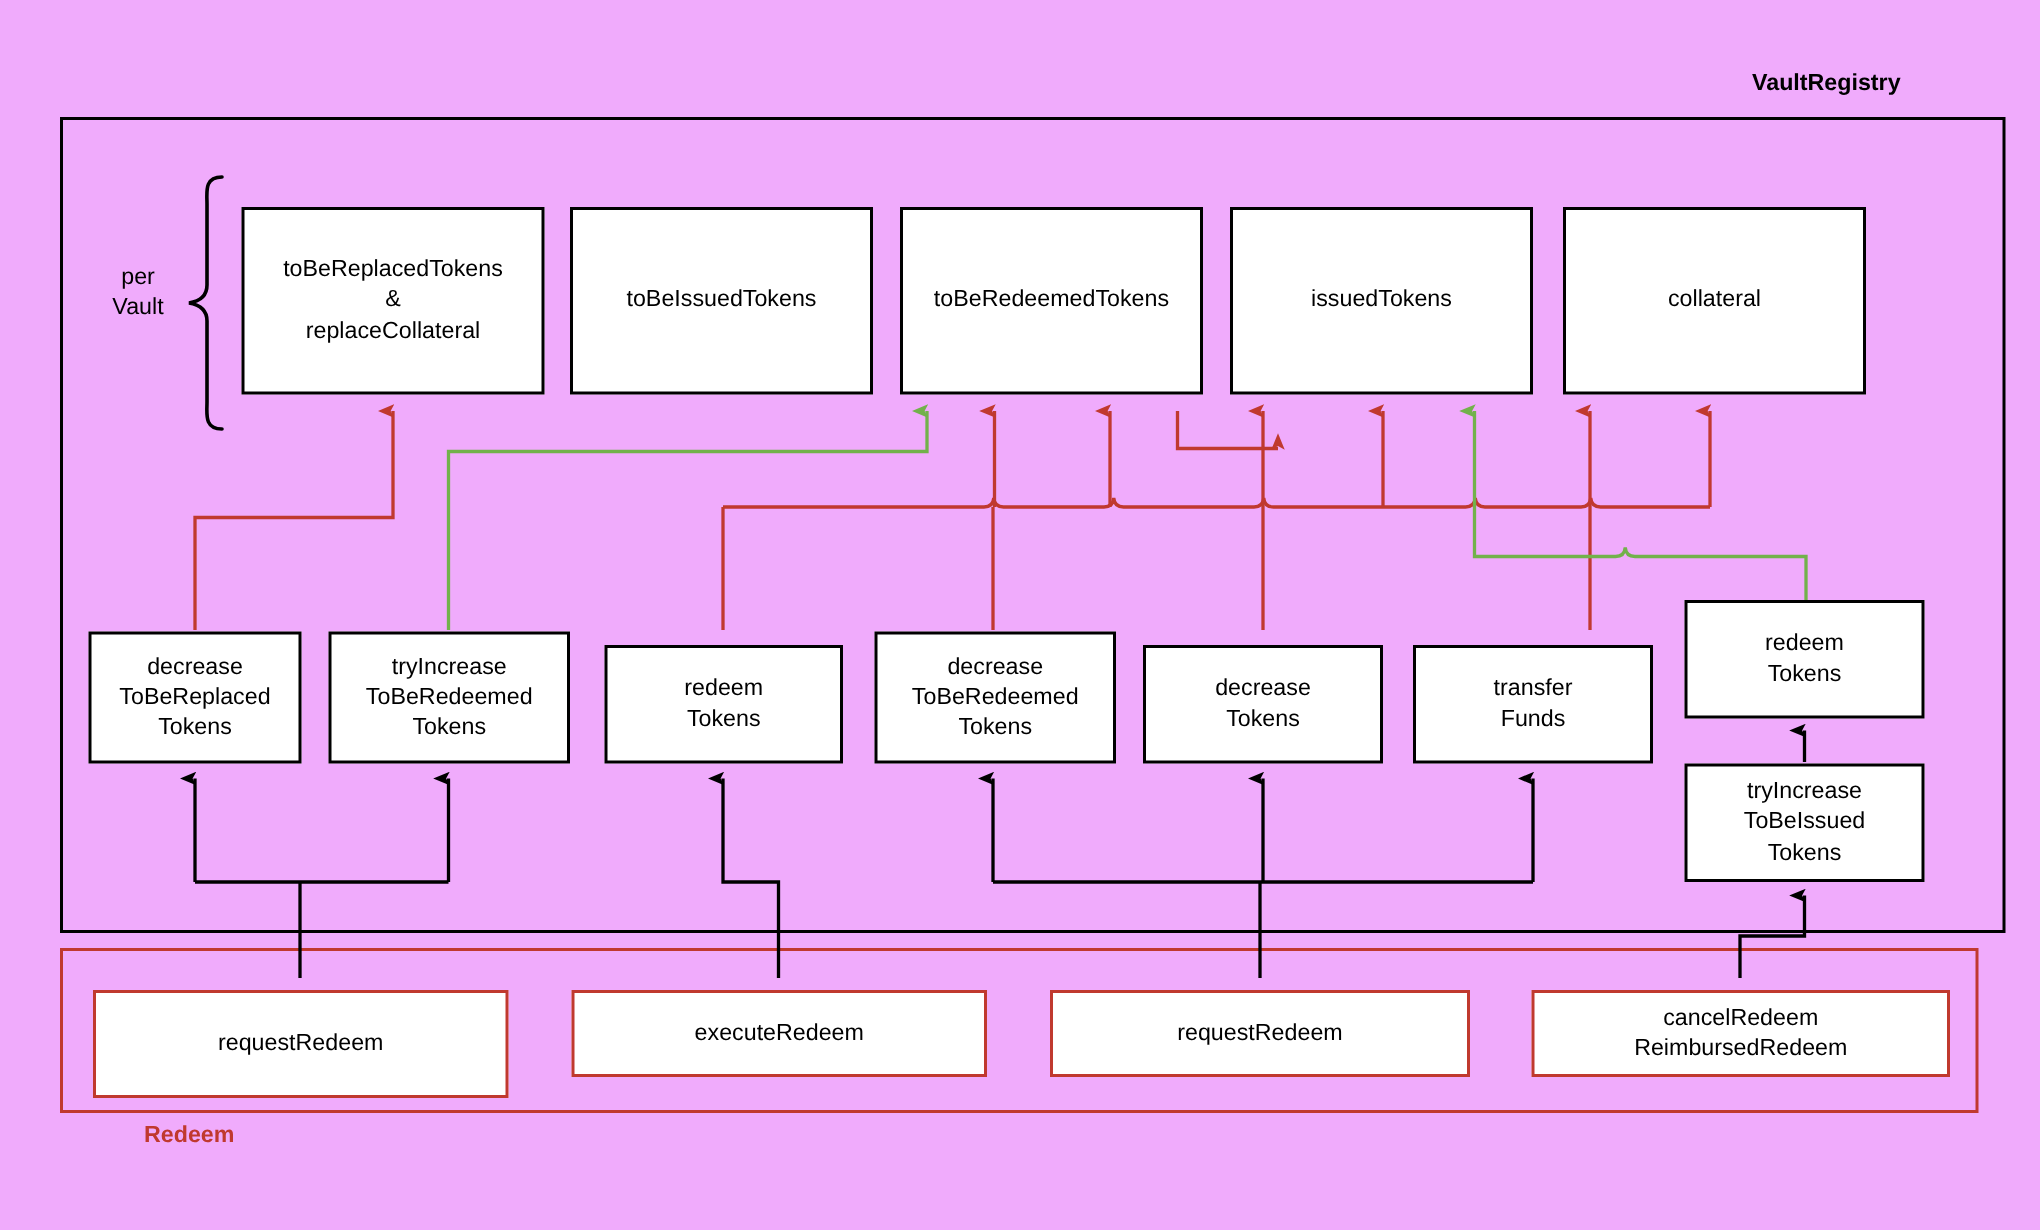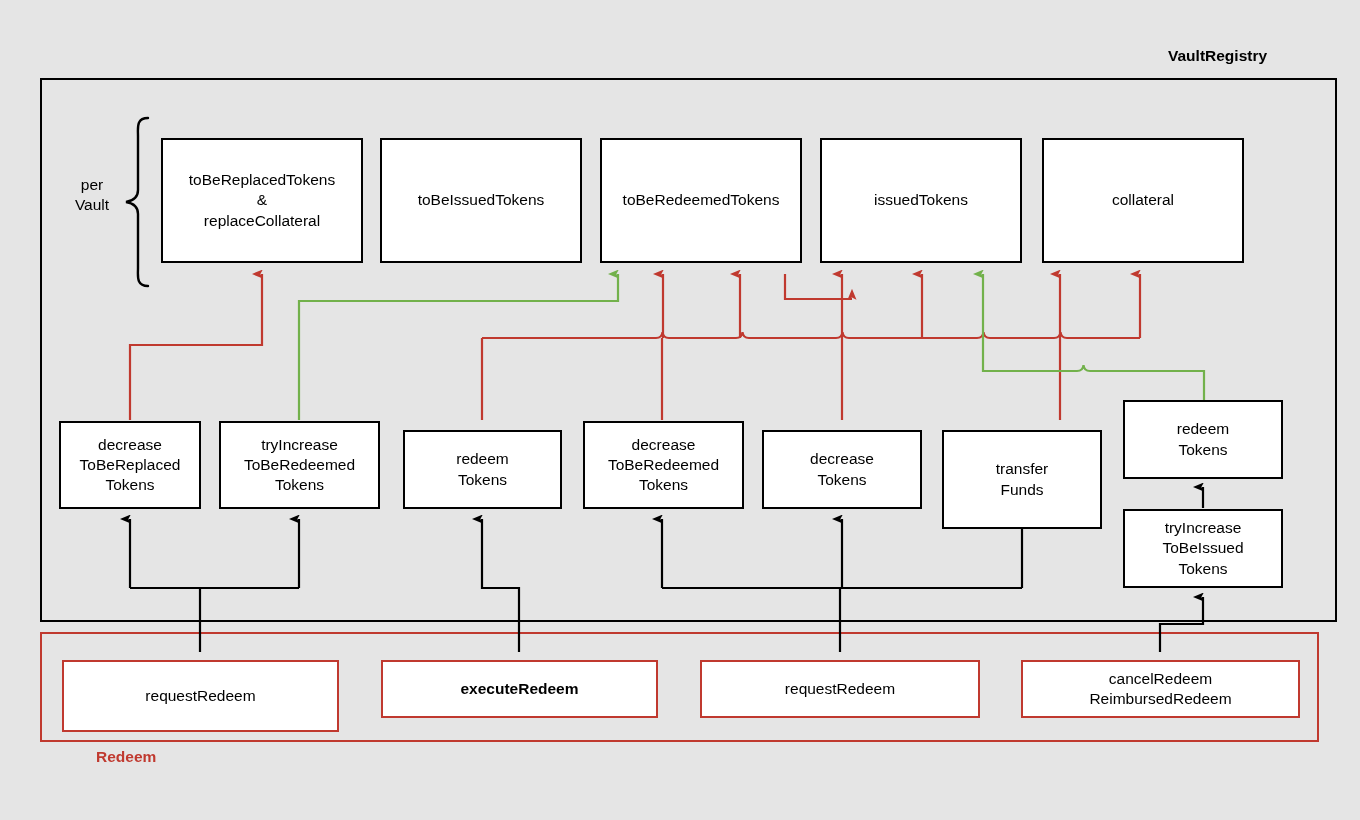--- a/index.html
+++ b/index.html
@@ -4,21 +4,21 @@
 <style>
   html,body{margin:0;padding:0;background:#ffffff;}
   body{
     font-family:"Liberation Sans","DejaVu Sans",sans-serif;
     -webkit-font-smoothing:antialiased;
   }
   #stage{
     position:relative;
     width:1360px;
     height:820px;
-    background:#e5e5e5;
+    background:#f0abfc;
     overflow:hidden;
   }
   svg#wires{
     position:absolute;
     left:0;top:0;
     width:1360px;height:820px;
     pointer-events:none;
   }
   .node{
     position:absolute;
@@ -209,41 +209,41 @@
     <span style="white-space:pre-line">decrease
 ToBeRedeemed
 Tokens</span>
   </div>
 
   <div class="node fn-box" style="left:762px;top:430px;width:160px;height:79px;">
     <span style="white-space:pre-line">decrease
 Tokens</span>
   </div>
 
-  <div class="node fn-box" style="left:942px;top:430px;width:160px;height:99px;">
+  <div class="node fn-box" style="left:942px;top:430px;width:160px;height:79px;">
     <span style="white-space:pre-line">transfer
 Funds</span>
   </div>
 
   <div class="node fn-box" style="left:1123px;top:400px;width:160px;height:79px;">
     <span style="white-space:pre-line">redeem
 Tokens</span>
   </div>
 
   <div class="node fn-box" style="left:1123px;top:509px;width:160px;height:79px;">
     <span style="white-space:pre-line">tryIncrease
 ToBeIssued
 Tokens</span>
   </div>
 
   <div class="node red-box" style="left:62px;top:660px;width:277px;height:72px;">
     <span style="white-space:pre-line">requestRedeem</span>
   </div>
 
-  <div class="node red-box" style="left:381px;top:660px;width:277px;height:58px;font-weight:bold;">
+  <div class="node red-box" style="left:381px;top:660px;width:277px;height:58px;">
     <span style="white-space:pre-line">executeRedeem</span>
   </div>
 
   <div class="node red-box" style="left:700px;top:660px;width:280px;height:58px;">
     <span style="white-space:pre-line">requestRedeem</span>
   </div>
 
   <div class="node red-box" style="left:1021px;top:660px;width:279px;height:58px;">
     <span style="white-space:pre-line">cancelRedeem
 ReimbursedRedeem</span>

